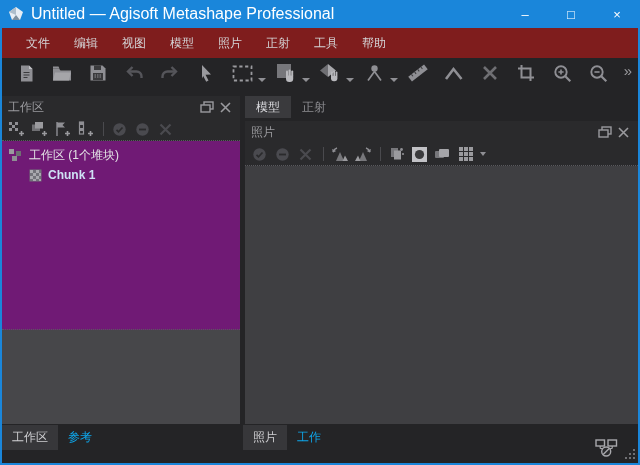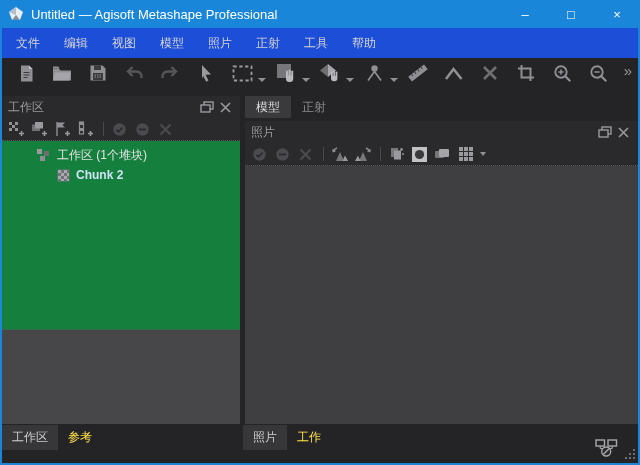--- a/index.html
+++ b/index.html
@@ -3,34 +3,34 @@
 <meta charset="utf-8">
 <style>
   * { margin:0; padding:0; box-sizing:border-box; }
   html,body { width:640px; height:465px; overflow:hidden; background:#242426;
               font-family:"Liberation Sans", sans-serif; }
   .window { width:640px; height:465px; display:flex; flex-direction:column; background:#242426; }
 
   
   .titlebar { height:28px; background:#1a86da; display:flex; align-items:center; flex:0 0 auto; }
   .app-icon { width:16px; height:16px; margin-left:8px; flex:0 0 auto; }
-  .title-text { color:#ffffff; font-size:13px; margin-left:7px; flex:1 1 auto;
+  .title-text { color:#ffffff; font-size:16px; margin-left:7px; flex:1 1 auto;
                 white-space:nowrap; overflow:hidden; }
   .win-controls { display:flex; height:100%; }
   .win-btn { width:46px; height:100%; display:flex; align-items:center; justify-content:center;
              color:#ffffff; font-size:13px; cursor:default; }
 
   
   .frame { flex:1 1 auto; display:flex; flex-direction:column; min-height:0;
            border-left:2px solid #1a86da; border-right:2px solid #1a86da;
            border-bottom:2px solid #1a86da; background:#242426; }
 
   
-  .menubar { height:30px; background:#1d4ed8; display:flex; align-items:center;
-             padding-left:4px; flex:0 0 auto; }
+  .menubar { height:30px; background:#7f1d1d; display:flex; align-items:center;
+             padding-left:14px; flex:0 0 auto; }
   .menu-item { padding:5px 10px; margin-right:4px; color:#d4d4d6; font-size:12px; }
 
   
   .toolbar { height:34px; background:#242426; display:flex; align-items:center;
              padding-left:12px; position:relative; flex:0 0 auto; }
   .tbtn { width:24px; height:26px; display:flex; align-items:center; justify-content:center;
           margin-right:12px; flex:0 0 auto; }
   .caret { width:0; height:0; border-left:4px solid transparent; border-right:4px solid transparent;
            border-top:4px solid #8f8f94; margin:10px 8px 0 -8px; }
   .tb-overflow { position:absolute; right:6px; top:4px; color:#9a9a9e; font-size:15px; }
@@ -47,40 +47,40 @@
   .ph-btn { width:18px; height:18px; display:flex; align-items:center; justify-content:center; }
 
   .pane-tools { height:23px; background:#2a2a2c; display:flex; align-items:center;
                 padding:0 4px; border-bottom:1px dotted #5a5a5e; flex:0 0 auto; }
   .ptool { width:21px; height:19px; display:flex; align-items:center; justify-content:center;
            margin-right:2px; flex:0 0 auto; }
   .vsep { width:1px; height:14px; background:#4a4a4e; margin:0 5px; flex:0 0 auto; }
   .small-caret { width:0; height:0; border-left:3.5px solid transparent; border-right:3.5px solid transparent;
                  border-top:4px solid #8f8f94; margin-left:2px; }
 
-  .tree { flex:1 1 auto; background:#15803d; padding-top:4px; border-bottom:1px dotted #5a5a5e;
-          min-height:0;padding-left:28px; }
+  .tree { flex:1 1 auto; background:#701a75; padding-top:4px; border-bottom:1px dotted #5a5a5e;
+          min-height:0; }
   .tree-row { height:20px; display:flex; align-items:center; padding-left:6px;
               color:#e2e2e4; font-size:12px; }
   .tree-row .ticon { margin-right:6px; display:flex; }
   .tree-row.child { padding-left:27px; color:#cfe2f5; font-weight:bold; }
   .left-bottom { height:94px; background:#47474a; flex:0 0 auto; }
 
   .vtabs { height:22px; display:flex; background:#242426; flex:0 0 auto; }
   .vtab { padding:0 11px; display:flex; align-items:center; font-size:12px; color:#8e8e92; }
   .vtab.active { background:#3a3a3d; color:#dadade; }
 
   .photos-pane { flex:1 1 auto; display:flex; flex-direction:column; margin-top:3px; min-height:0; }
   .photos-content { flex:1 1 auto; background:#3f3f42; }
 
   
   .bottombar { height:39px; background:#242426; position:relative; flex:0 0 auto; }
   .btabs-left { position:absolute; left:0; top:1px; display:flex; }
   .btabs-right { position:absolute; left:241px; top:1px; display:flex; }
-  .btab { padding:4px 10px; font-size:12px; color:#fde047; }
+  .btab { padding:4px 10px; font-size:12px; color:#0ea5e9; }
   .btab.active { background:#37373a; color:#cfcfd2; }
   .net-status { position:absolute; right:20px; bottom:6px; display:flex; }
   .grip { position:absolute; right:2px; bottom:3px; display:flex; }
 </style>
 </head>
 <body>
 
 <div class="window">
 
   <div class="titlebar">
@@ -353,21 +353,21 @@
                     <rect x="7" y="1" width="3" height="3"></rect>
                   <rect x="4" y="4" width="3" height="3"></rect>
                     <rect x="10" y="4" width="2" height="3"></rect>
                   <rect x="1" y="7" width="3" height="3"></rect>
                     <rect x="7" y="7" width="3" height="3"></rect>
                   <rect x="4" y="10" width="3" height="2"></rect>
                     <rect x="10" y="10" width="2" height="2"></rect>
                 </g>
               </svg>
             </span>
-            <span>Chunk 2</span>
+            <span>Chunk 1</span>
           </div>
         </div>
         <div class="left-bottom"></div>
       </div>
 
       <div class="splitter"></div>
 
       <div class="right-pane">
         <div class="vtabs">
           <span class="vtab active">模型</span>

